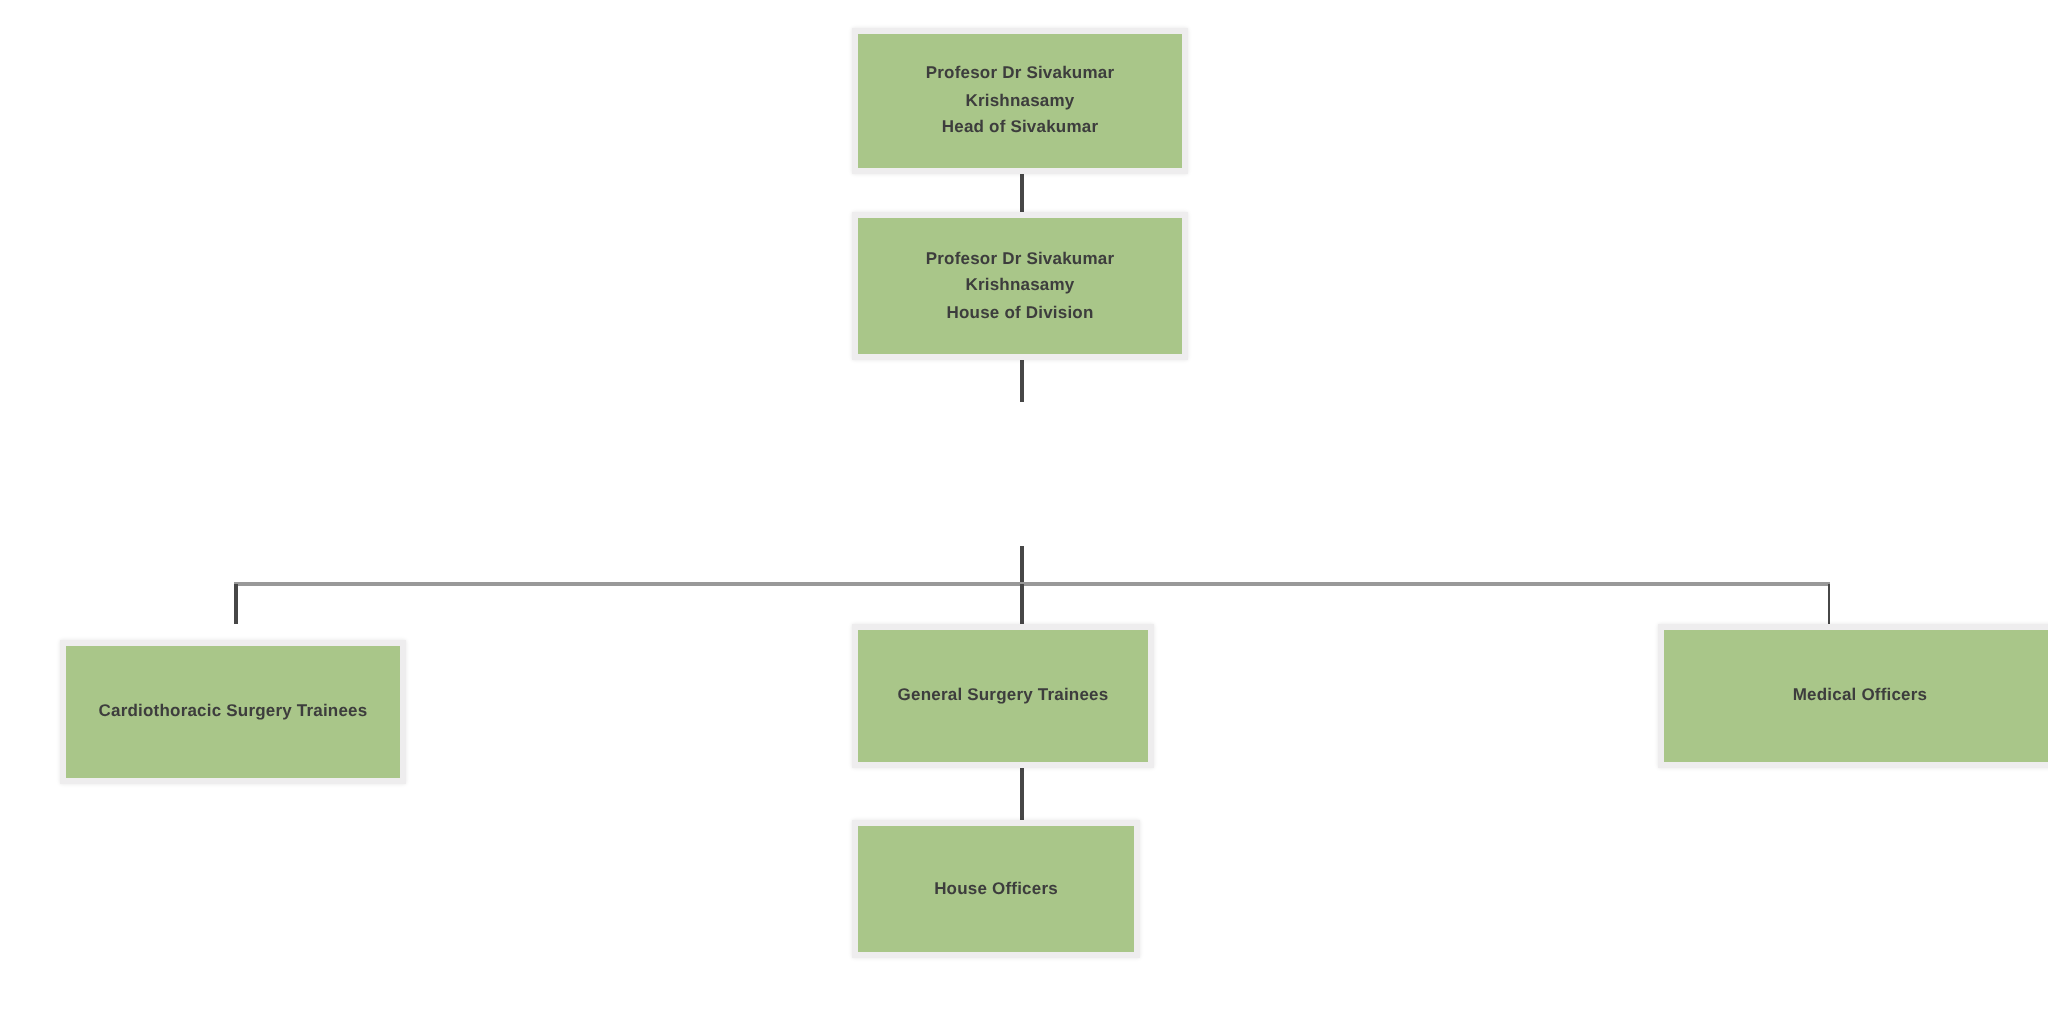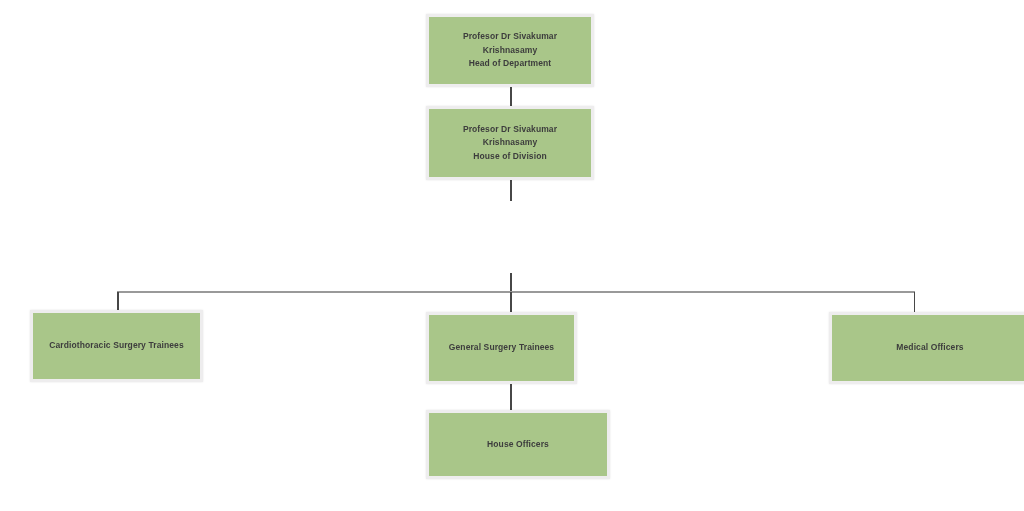--- a/index.html
+++ b/index.html
@@ -47,24 +47,24 @@
   .hline {
     position: absolute;
     height: 1.5px;
     background: var(--connector-light);
   }
 
   
   #n-head-dept   { left: 426px; top:  14px; width: 168px; height: 73px; }
   #n-head-div    { left: 426px; top: 106px; width: 168px; height: 74px; }
   #n-fellows     { left: 426px; top: 201px; width: 168px; height: 72px; }
-  #n-ct-trainees { left:  30px; top: 310px; width: 173px; height: 72px; }
+  #n-ct-trainees { left:  30px; top: 320px; width: 173px; height: 72px; }
   #n-gs-trainees { left: 426px; top: 312px; width: 151px; height: 72px; }
   #n-med-off     { left: 829px; top: 312px; width: 202px; height: 72px; }
-  #n-house-off   { left: 426px; top: 410px; width: 184px; height: 69px; }
+  #n-house-off   { left: 426px; top: 410px; width: 144px; height: 69px; }
 
   
   #c-v1        { left: 510px; top:  87px; height: 19px; }
   #c-v2        { left: 510px; top: 180px; height: 21px; }
   #c-v3        { left: 510px; top: 273px; height: 19px; }
   #c-h         { left: 117px; top: 291px; width: 798px; }
   #c-stub-l    { left: 117px; top: 292px; height: 20px; }
   #c-stub-m    { left: 510px; top: 292px; height: 20px; }
   #c-stub-r    { left: 913.5px; top: 292px; height: 20px; }
   #c-v4        { left: 510px; top: 384px; height: 26px; }
@@ -79,21 +79,21 @@
   <div class="vline" id="c-v3"></div>
   <div class="hline" id="c-h"></div>
   <div class="vline" id="c-stub-l"></div>
   <div class="vline" id="c-stub-m"></div>
   <div class="vline" id="c-stub-r"></div>
   <div class="vline" id="c-v4"></div>
 
   <div class="node" id="n-head-dept">
     <div class="node-text">
       <span class="l1">Profesor Dr Sivakumar Krishnasamy</span>
-      <span class="l2">Head of Department</span>
+      <span class="l2">Head of Sivakumar</span>
     </div>
   </div>
 
   <div class="node" id="n-head-div">
     <div class="node-text">
       <span class="l1">Profesor Dr Sivakumar Krishnasamy</span>
       <span class="l2">House of Division</span>
     </div>
   </div>
 

